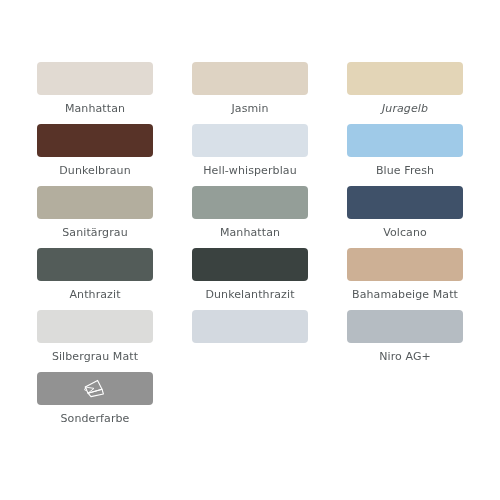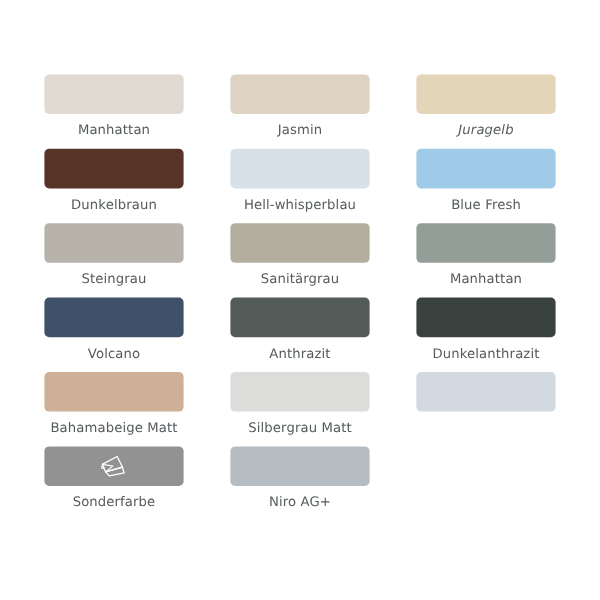--- a/index.html
+++ b/index.html
@@ -108,24 +108,20 @@
       </div>
       <div class="swatch-cell">
         <div class="swatch-chip" style="background-color: rgb(216, 224, 232);"></div>
         <span class="swatch-label" style="color: rgb(85, 90, 92);">Hell-whisperblau</span>
       </div>
       <div class="swatch-cell">
         <div class="swatch-chip" style="background-color: rgb(159, 202, 232);"></div>
         <span class="swatch-label" style="color: rgb(85, 90, 92);">Blue Fresh</span>
       </div>
       <div class="swatch-cell">
-        <div class="swatch-chip" style="background-color: rgb(184, 179, 170);"></div>
-        <span class="swatch-label" style="color: rgb(85, 90, 92);">Steingrau</span>
-      </div>
-      <div class="swatch-cell">
         <div class="swatch-chip" style="background-color: rgb(179, 174, 158);"></div>
         <span class="swatch-label" style="color: rgb(85, 90, 92);">Sanitärgrau</span>
       </div>
       <div class="swatch-cell">
         <div class="swatch-chip" style="background-color: rgb(148, 158, 152);"></div>
         <span class="swatch-label" style="color: rgb(85, 90, 92);">Manhattan</span>
       </div>
       <div class="swatch-cell">
         <div class="swatch-chip" style="background-color: rgb(63, 81, 105);"></div>
         <span class="swatch-label" style="color: rgb(85, 90, 92);">Volcano</span>
@@ -143,30 +139,30 @@
         <span class="swatch-label" style="color: rgb(85, 90, 92);">Bahamabeige Matt</span>
       </div>
       <div class="swatch-cell">
         <div class="swatch-chip" style="background-color: rgb(220, 220, 218);"></div>
         <span class="swatch-label" style="color: rgb(85, 90, 92);">Silbergrau Matt</span>
       </div>
       <div class="swatch-cell">
         <div class="swatch-chip" style="background-color: rgb(211, 217, 224);"></div>
       </div>
       <div class="swatch-cell">
+        <div class="swatch-chip" style="background-color: rgb(181, 188, 194);"></div>
+        <span class="swatch-label" style="color: rgb(85, 90, 92);">Niro AG+</span>
+      </div>
+      <div class="swatch-cell">
         <div class="swatch-chip" style="background-color: rgb(146, 146, 146);">
           <span class="fan-icon">
             <svg viewBox="0 0 26 22" fill="none" xmlns="http://www.w3.org/2000/svg" aria-hidden="true">
               <path d="M3.2 9.0 L15.6 2.4 L20.0 11.2 L6.0 15.2 Z" stroke="#ffffff" stroke-width="1.1" stroke-linejoin="round" fill="none"></path>
               <path d="M6.0 15.2 L20.0 11.2 L21.4 16.0 L9.0 18.6 Z" stroke="#ffffff" stroke-width="1.1" stroke-linejoin="round" fill="none"></path>
               <path d="M3.2 9.0 L12.0 10.4 L6.0 15.2" stroke="#ffffff" stroke-width="0.9" stroke-linejoin="round" fill="none"></path>
               <circle cx="3.6" cy="11.4" r="1.0" stroke="#ffffff" stroke-width="0.9" fill="none"></circle>
             </svg>
           </span>
         </div>
         <span class="swatch-label" style="color: rgb(85, 90, 92);">Sonderfarbe</span>
       </div>
-      <div class="swatch-cell">
-        <div class="swatch-chip" style="background-color: rgb(181, 188, 194);"></div>
-        <span class="swatch-label" style="color: rgb(85, 90, 92);">Niro AG+</span>
-      </div>
     </div>
 </div>
 
 </body></html>

